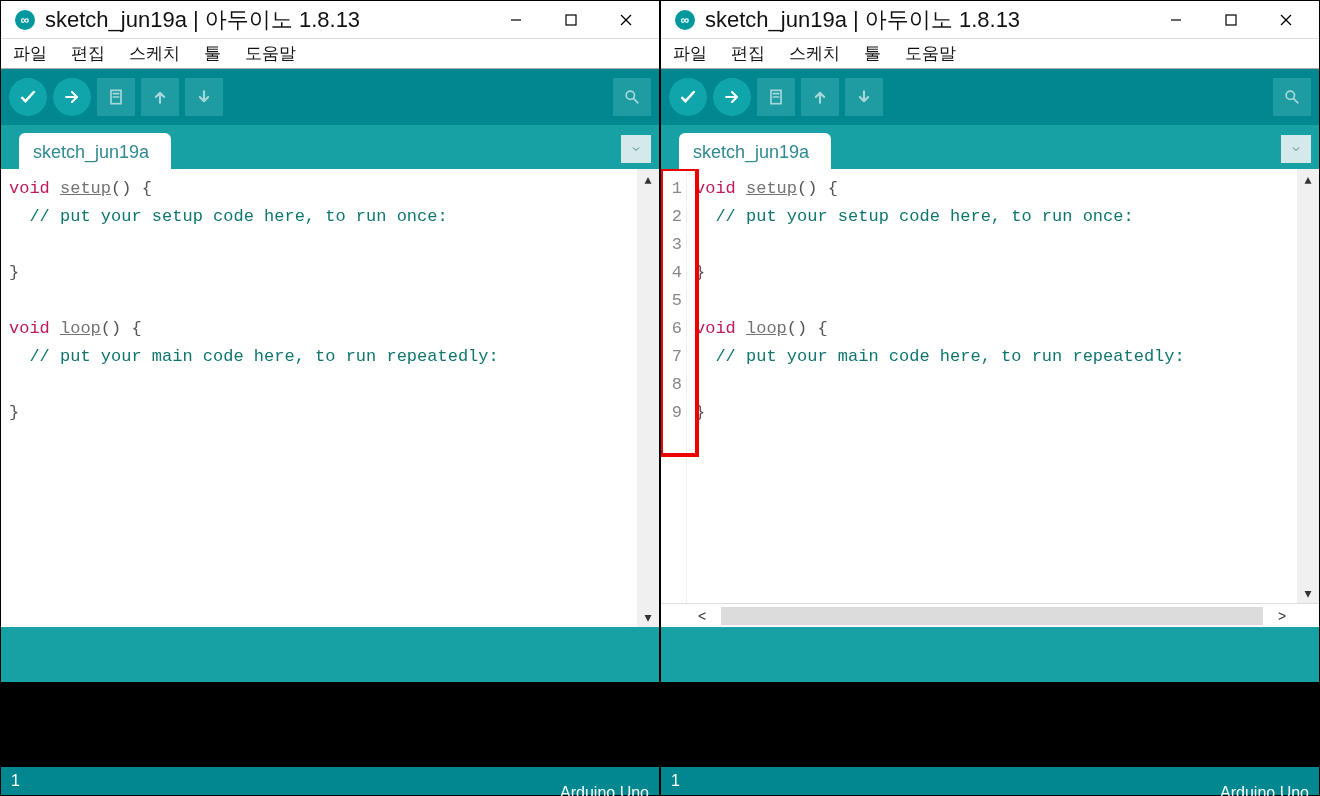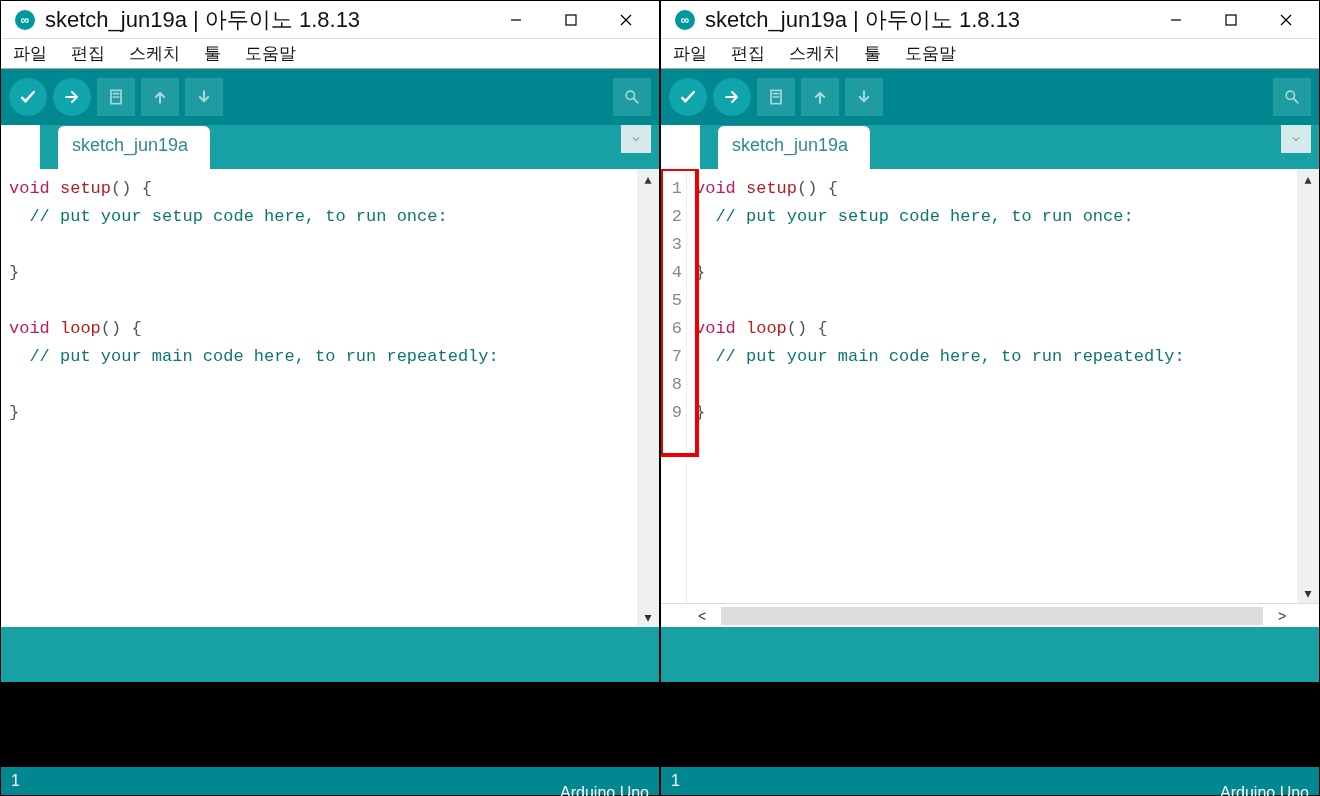--- a/index.html
+++ b/index.html
@@ -86,22 +86,22 @@
     justify-content: center;
   }
   .tool-btn.round { border-radius: 50%; background: #10a5ab; }
   .tool-btn.square { background: #1f9ca2; }
   .tool-btn svg { width: 20px; height: 20px; }
   .toolbar-spacer { flex: 1; }
   .tabbar {
     height: 44px;
     background: #17a1a5;
     display: flex;
+    align-items: flex-end;
     padding: 0 8px 0 18px;
-    margin-left: 39px;
   }
   .tab {
     background: #fff;
     color: #2f8a90;
     padding: 9px 22px 7px 14px;
     font-size: 18px;
     border-radius: 6px 6px 0 0;
     position: relative;
     top: 1px;
   }
@@ -145,21 +145,21 @@
     flex: 1;
     padding: 6px 4px 6px 8px;
     font-family: "Courier New", monospace;
     font-size: 17px;
     line-height: 28px;
     white-space: pre;
     color: #333;
     overflow: hidden;
   }
   .kw   { color: #be185d; }
-  .fn   { color: #b91c1c; }
+  .fn   { color: #737373; text-decoration: underline; }
   .paren{ color: #555; }
   .brace{ color: #555; }
   .cmt  { color: #0f766e; }
   .vScroll {
     width: 22px;
     background: #f0f0f0;
     display: flex;
     flex-direction: column;
     align-items: center;
     justify-content: space-between;

